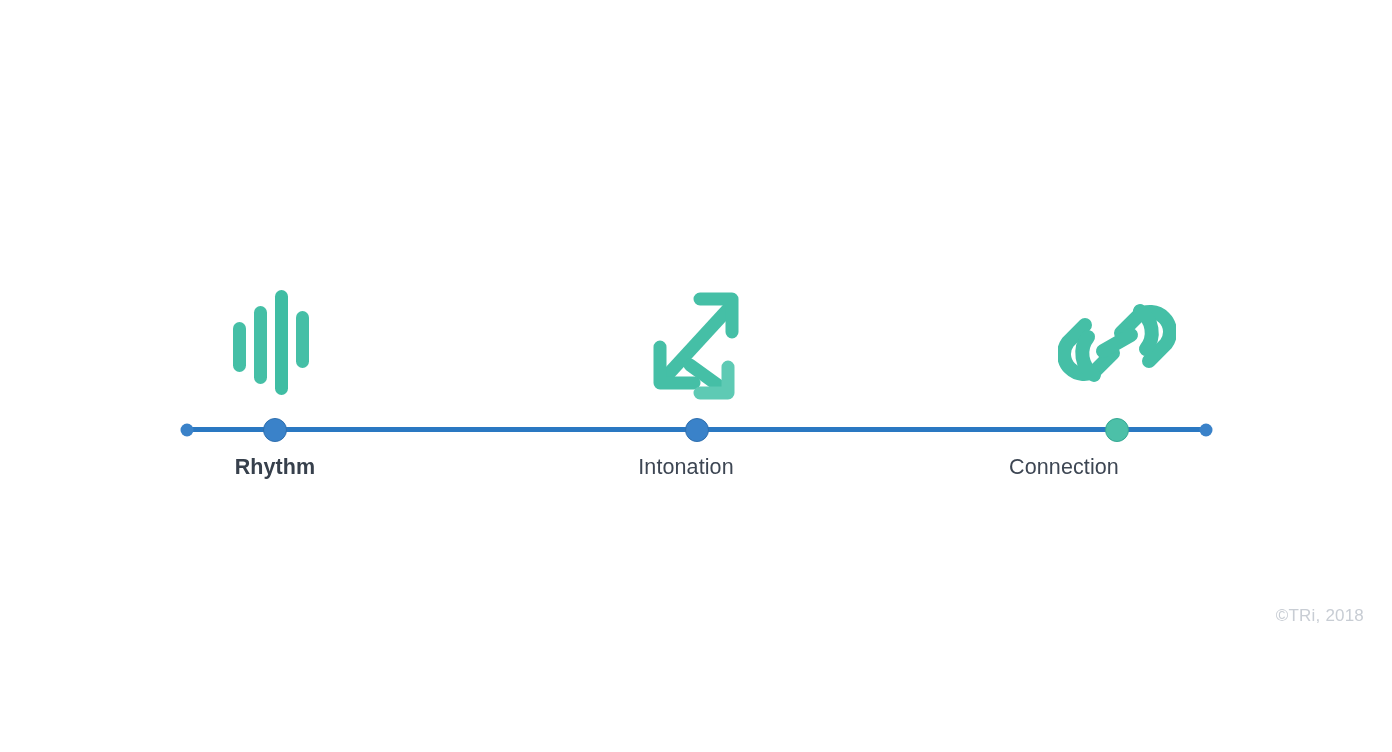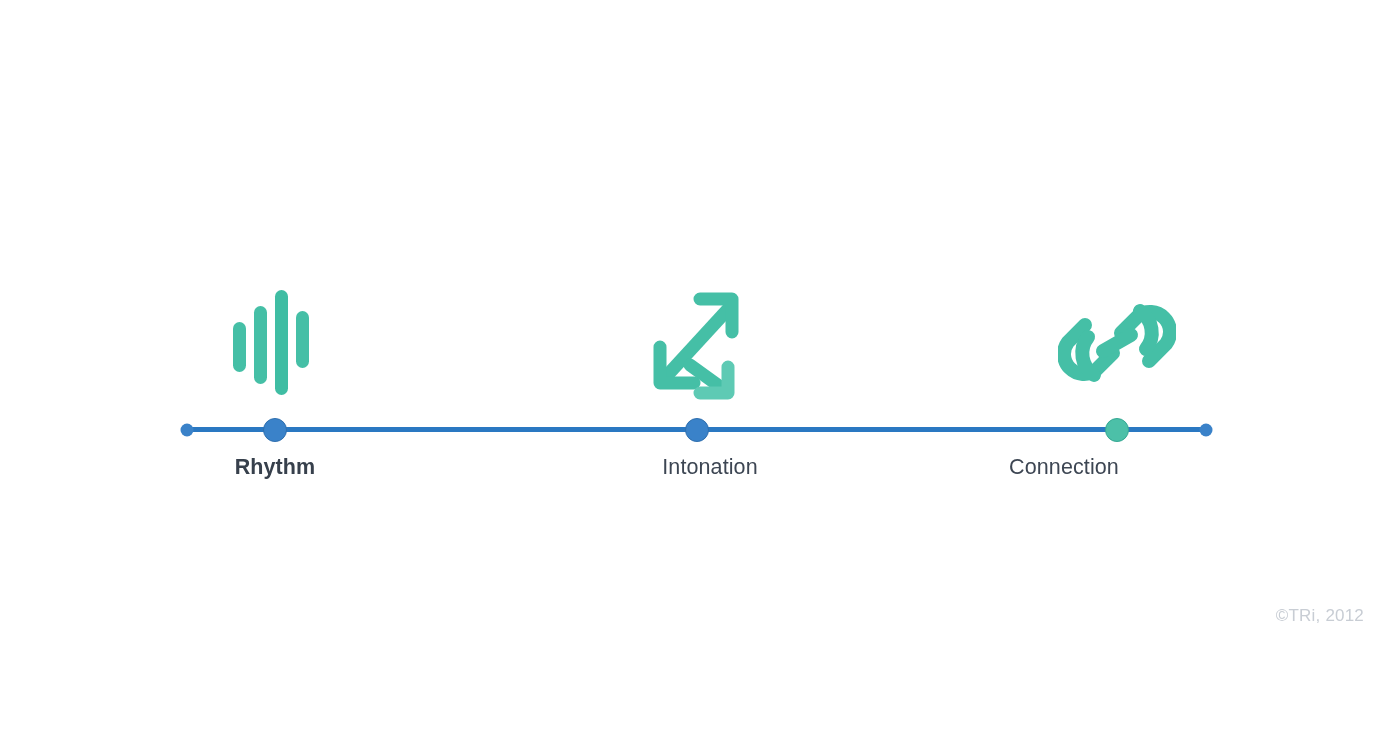--- a/index.html
+++ b/index.html
@@ -130,21 +130,21 @@
 
       <polyline points="18,64 18,100 52,100" fill="none"></polyline>
 
       <line x1="48" y1="82" x2="84" y2="108"></line>
       <polyline points="58,110 86,110 86,84" fill="none" stroke="#5ecab4"></polyline>
     </svg>
   </div>
 
   <div class="tl-dot node-blue" style="left:697px; top:430px;"></div>
 
-  <div class="tl-label normal" style="left:710px;">Intonation</div>
+  <div class="tl-label normal" style="left:686px;">Intonation</div>
 
   <div class="tl-icon" style="left:1117px; top:289px;">
     <svg width="118" height="108" viewBox="0 0 118 108" fill="none">
       <g stroke="#45bfa6" stroke-width="14" stroke-linecap="round" fill="none">
 
         <path d="M63 44 L80 27 A20 20 0 0 1 108 55 L91 72"></path>
 
         <path d="M55 64 L38 81 A20 20 0 0 1 10 53 L27 36"></path>
 
         <line x1="45" y1="62" x2="73" y2="46"></line>
@@ -154,15 +154,15 @@
         <path d="M36 86 A26 26 0 0 1 30 48"></path>
         <path d="M82 22 A26 26 0 0 1 88 60"></path>
       </g>
     </svg>
   </div>
 
   <div class="tl-dot node-teal" style="left:1117px; top:430px;"></div>
 
   <div class="tl-label normal" style="left:1064px;">Connection</div>
 
-  <div class="footer-credit">©TRi, 2012</div>
+  <div class="footer-credit">©TRi, 2018</div>
 
 </div>
 
 </body></html>

